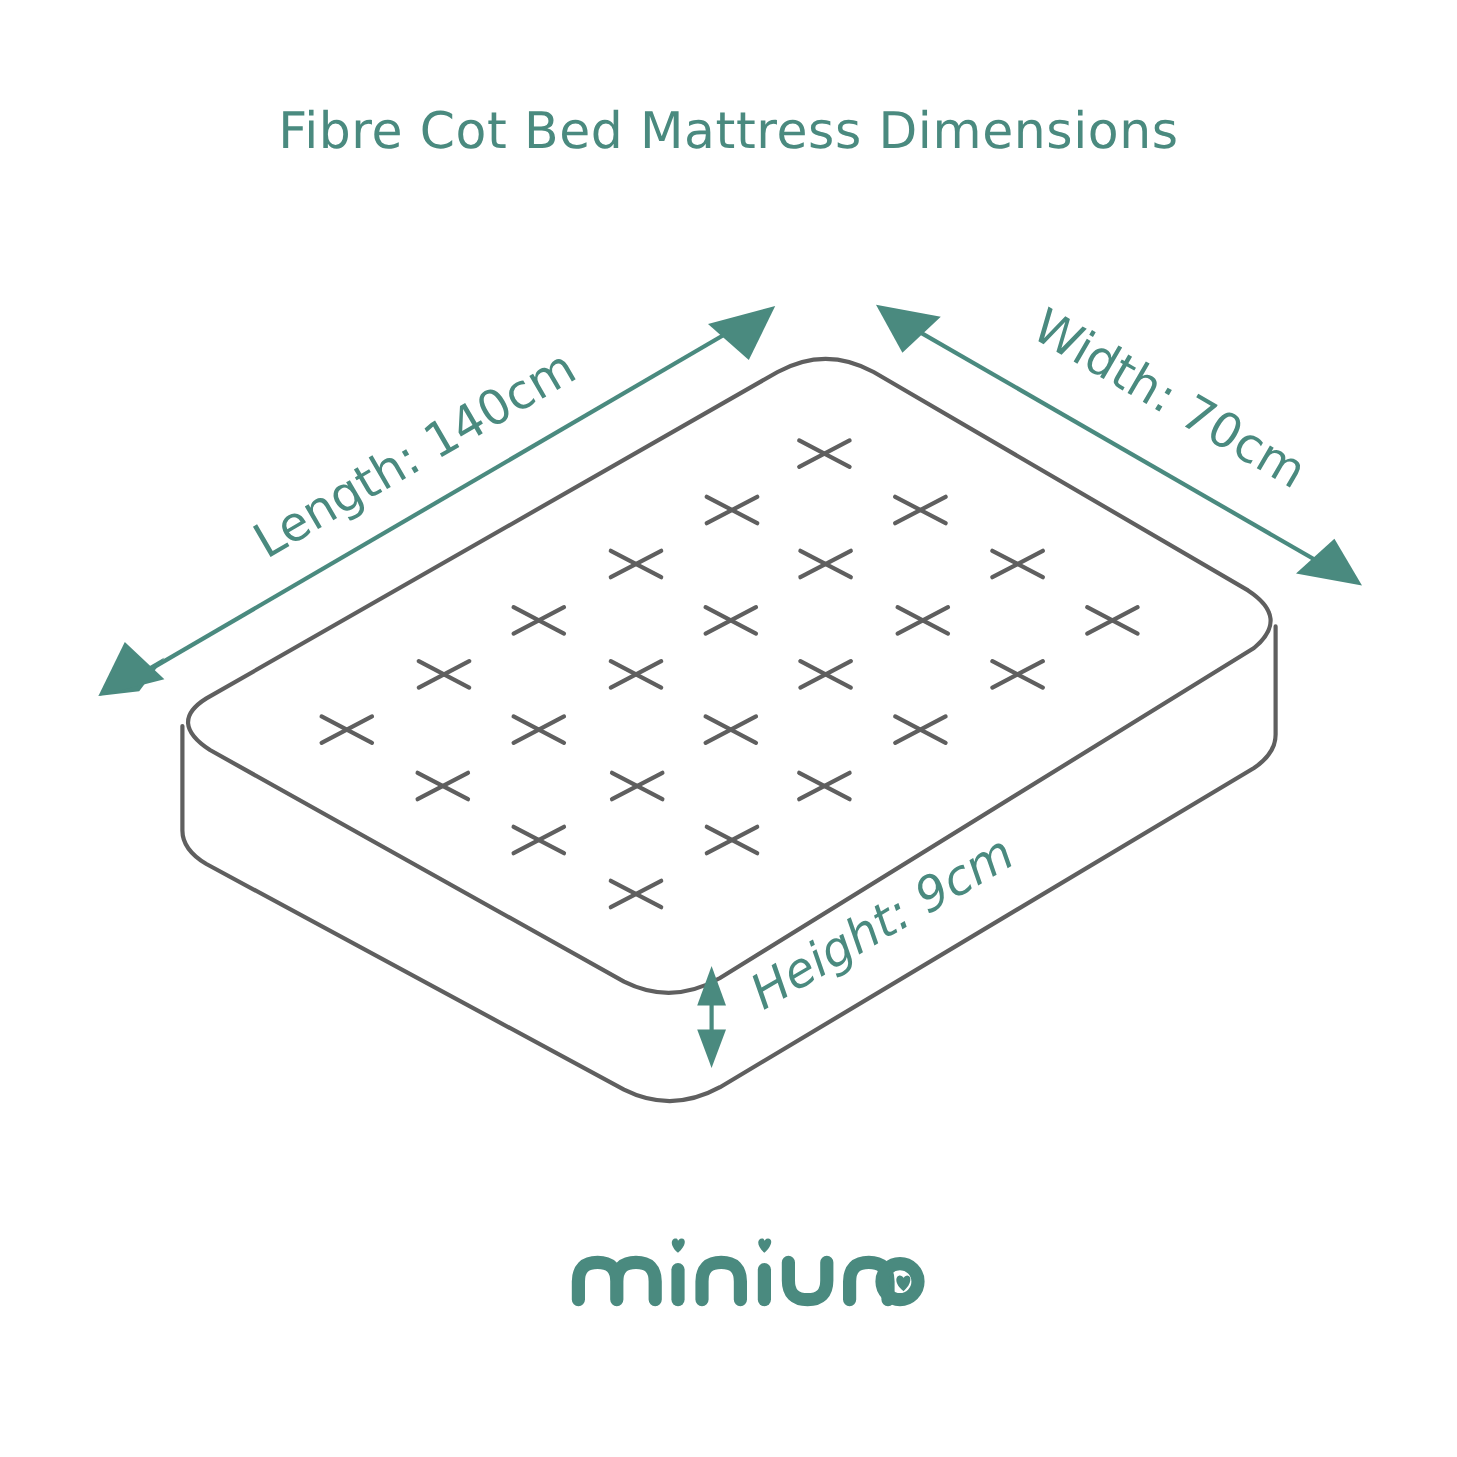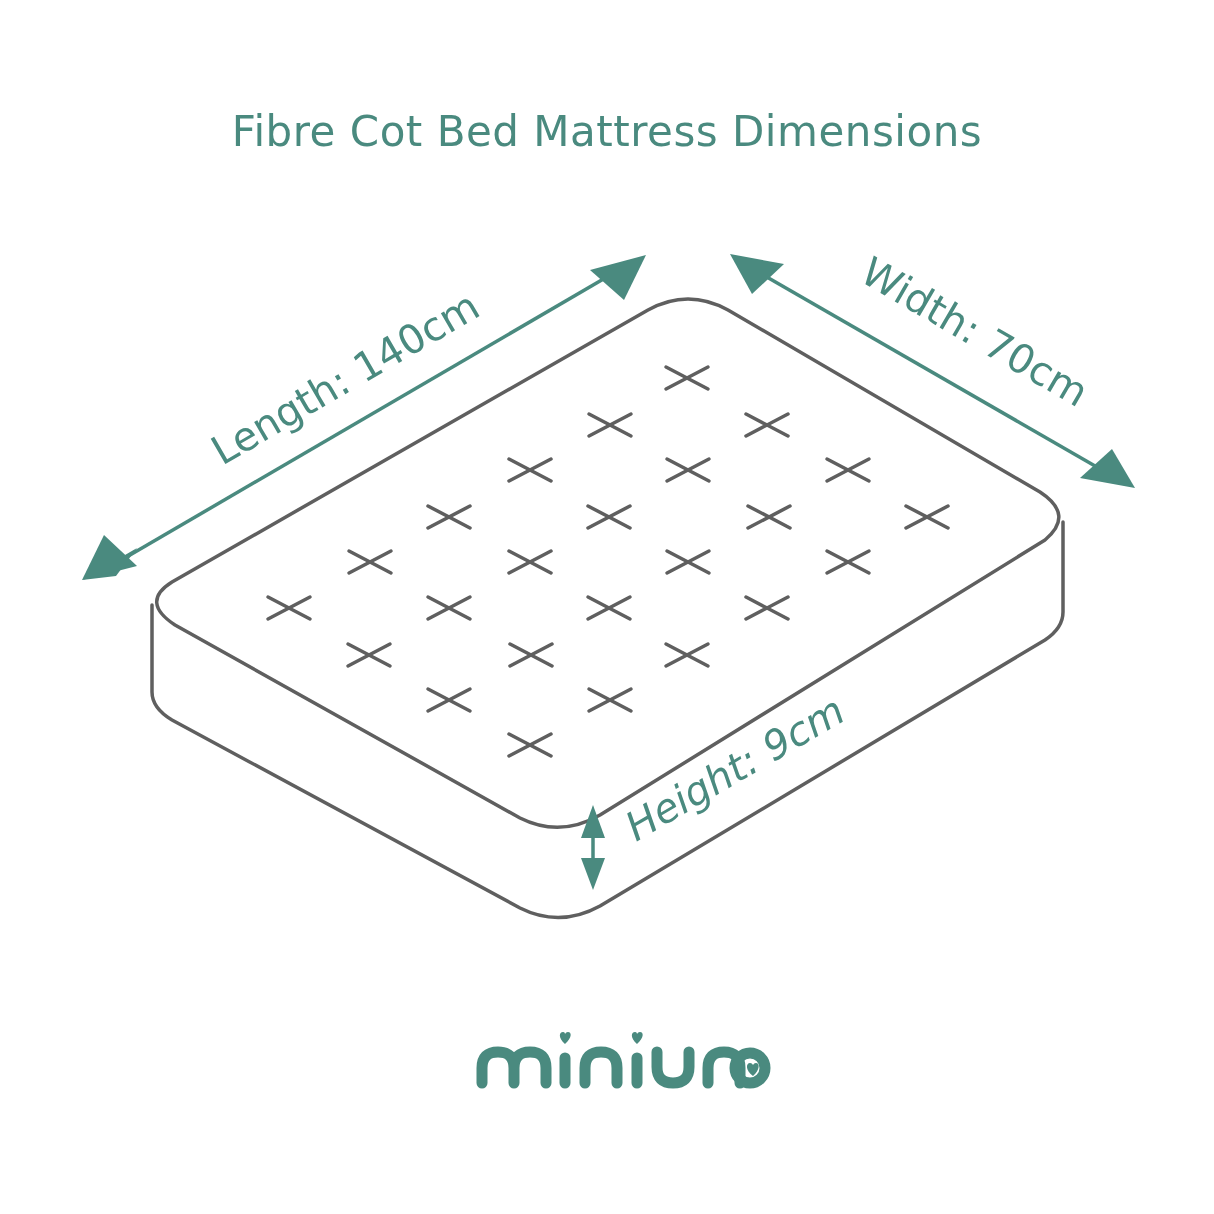--- a/index.html
+++ b/index.html
@@ -1,18 +1,18 @@
 <!DOCTYPE html>
 <html><head>
   <meta charset="utf-8">
   <style>
     html, body { margin: 0; padding: 0; background: #ffffff; }
     body { width: 1214px; height: 1214px; position: relative; overflow: hidden;
            font-family: "Liberation Sans", "DejaVu Sans", sans-serif; }
-    .title { position: absolute; left: 0; top: 107px; width: 1214px; text-align: center;
+    .title { position: absolute; left: 0; top: 84px; width: 1214px; text-align: center;
              font-family: "DejaVu Sans", sans-serif; font-size: 42px; color: #4a8a7f;
              letter-spacing: 0.5px; font-weight: normal; }
     svg.diagram { position: absolute; left: 0; top: 0; }
     .dim-label { font-family: "DejaVu Sans", sans-serif; fill: #4a8a7f; font-size: 40px; }
   </style>
 </head>
 <body>
 
 <div class="title">Fibre Cot Bed Mattress Dimensions</div>
 

